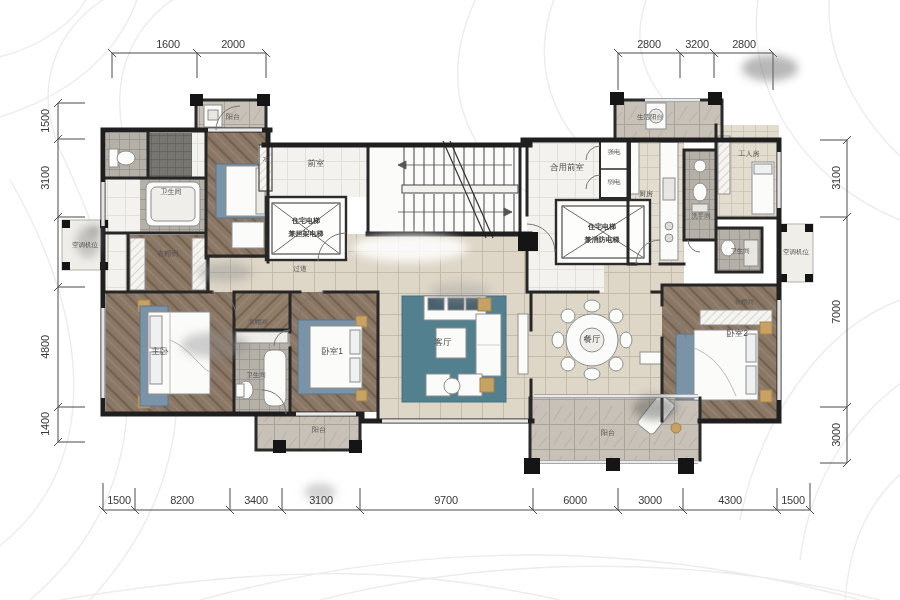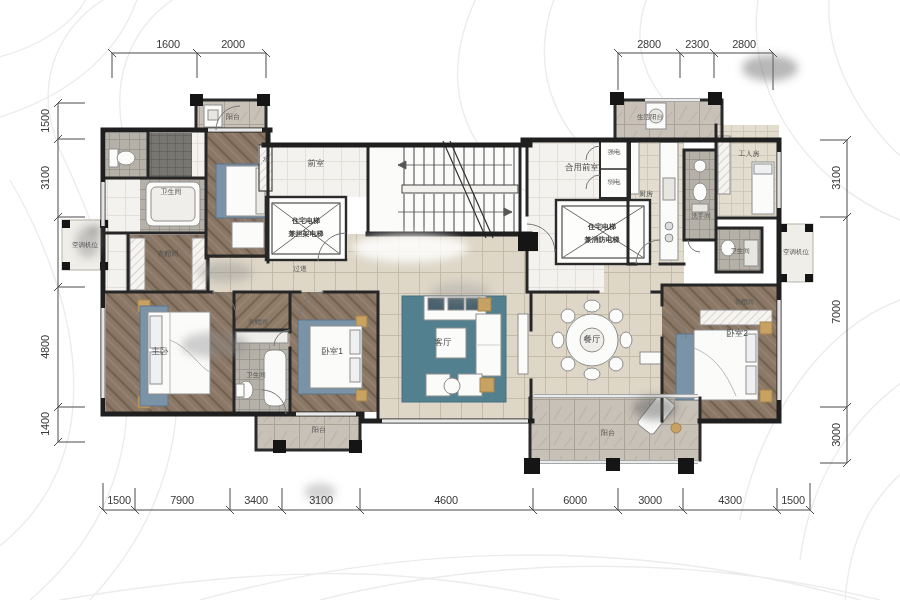--- a/index.html
+++ b/index.html
@@ -304,52 +304,52 @@
     <ellipse cx="215" cy="345" rx="34" ry="13" fill="#8a8a8a" opacity="0.4"></ellipse>
     <ellipse cx="655" cy="408" rx="22" ry="12" fill="#555555" opacity="0.45"></ellipse>
     <ellipse cx="770" cy="68" rx="28" ry="13" fill="#6f6f6f" opacity="0.5"></ellipse>
     <ellipse cx="320" cy="492" rx="16" ry="9" fill="#8f8f8f" opacity="0.4"></ellipse>
   </g>
 </svg>
 
 <span class="lbl dim" style="left:168px;top:44px">1600</span>
 <span class="lbl dim" style="left:233px;top:44px">2000</span>
 <span class="lbl dim" style="left:649px;top:44px">2800</span>
-<span class="lbl dim" style="left:697px;top:44px">2300</span>
+<span class="lbl dim" style="left:697px;top:44px">3200</span>
 <span class="lbl dim" style="left:744px;top:44px">2800</span>
 
 <span class="lbl dim rot" style="left:45px;top:121px">1500</span>
 <span class="lbl dim rot" style="left:45px;top:178px">3100</span>
 <span class="lbl dim rot" style="left:45px;top:252px"></span>
 <span class="lbl dim rot" style="left:45px;top:347px">4800</span>
 <span class="lbl dim rot" style="left:45px;top:424px">1400</span>
 
 <span class="lbl dim rot" style="left:836px;top:178px">3100</span>
 <span class="lbl dim rot" style="left:836px;top:312px">7000</span>
 <span class="lbl dim rot" style="left:836px;top:435px">3000</span>
 
 <span class="lbl dim" style="left:119px;top:500px">1500</span>
-<span class="lbl dim" style="left:182px;top:500px">7900</span>
+<span class="lbl dim" style="left:182px;top:500px">8200</span>
 <span class="lbl dim" style="left:256px;top:500px">3400</span>
 <span class="lbl dim" style="left:321px;top:500px">3100</span>
-<span class="lbl dim" style="left:446px;top:500px">4600</span>
+<span class="lbl dim" style="left:446px;top:500px">9700</span>
 <span class="lbl dim" style="left:575px;top:500px">6000</span>
 <span class="lbl dim" style="left:650px;top:500px">3000</span>
 <span class="lbl dim" style="left:730px;top:500px">4300</span>
 <span class="lbl dim" style="left:793px;top:500px">1500</span>
 
 <span class="lbl sm" style="left:233px;top:116px">阳台</span>
 <span class="lbl sm" style="left:171px;top:191px">卫生间</span>
 <span class="lbl sm" style="left:168px;top:253px">衣帽间</span>
 <span class="lbl xs" style="left:85px;top:245px">空调机位</span>
 <span class="lbl xs" style="left:266px;top:159px">水</span>
 <span class="lbl md" style="left:316px;top:163px">前室</span>
 <span class="lbl elev" style="left:306px;top:220px">住宅电梯</span>
 <span class="lbl elev" style="left:306px;top:233px">兼担架电梯</span>
-<span class="lbl md" style="left:582px;top:167px">合用前室</span>
+<span class="lbl md" style="left:567px;top:167px">合用前室</span>
 <span class="lbl xs" style="left:614px;top:152px">强电</span>
 <span class="lbl xs" style="left:614px;top:182px">弱电</span>
 <span class="lbl elev" style="left:602px;top:226px">住宅电梯</span>
 <span class="lbl elev" style="left:602px;top:239px">兼消防电梯</span>
 <span class="lbl sm" style="left:646px;top:193px">厨房</span>
 <span class="lbl xs" style="left:650px;top:117px">生活阳台</span>
 <span class="lbl sm" style="left:749px;top:153px">工人房</span>
 <span class="lbl xs" style="left:701px;top:216px">洗手间</span>
 <span class="lbl xs" style="left:740px;top:251px">卫生间</span>
 <span class="lbl xs" style="left:796px;top:252px">空调机位</span>

